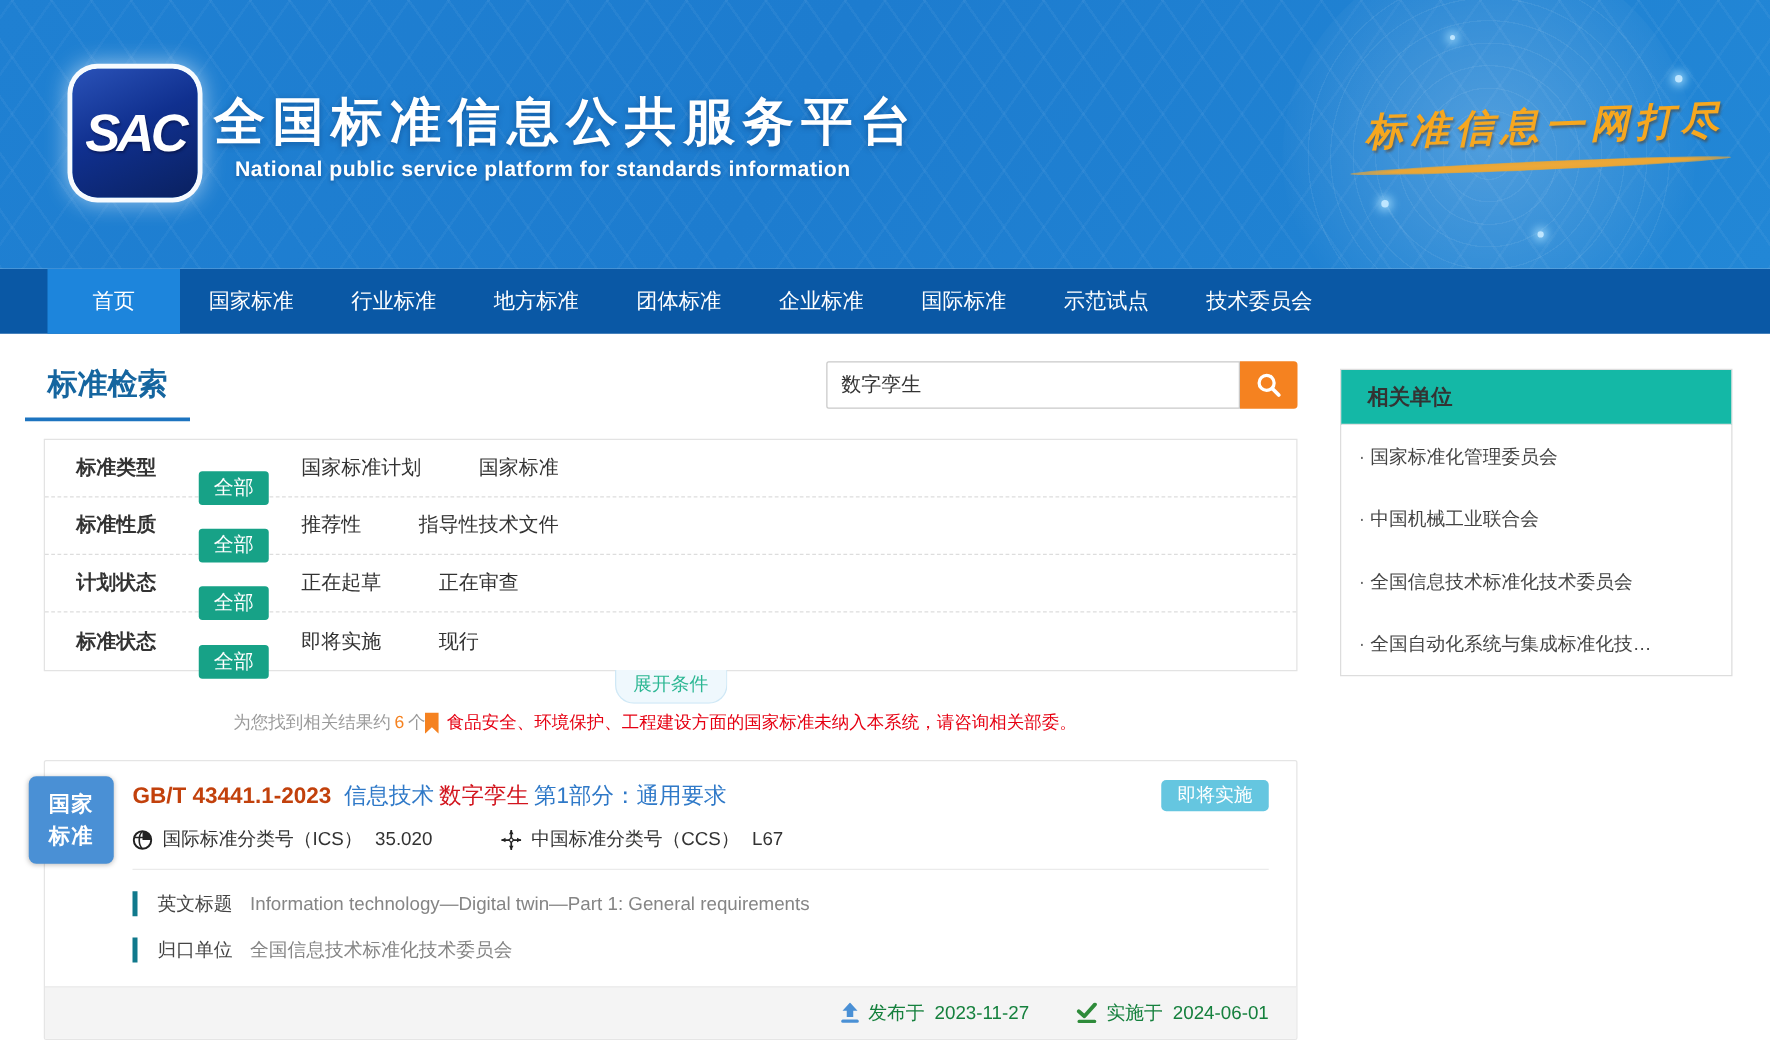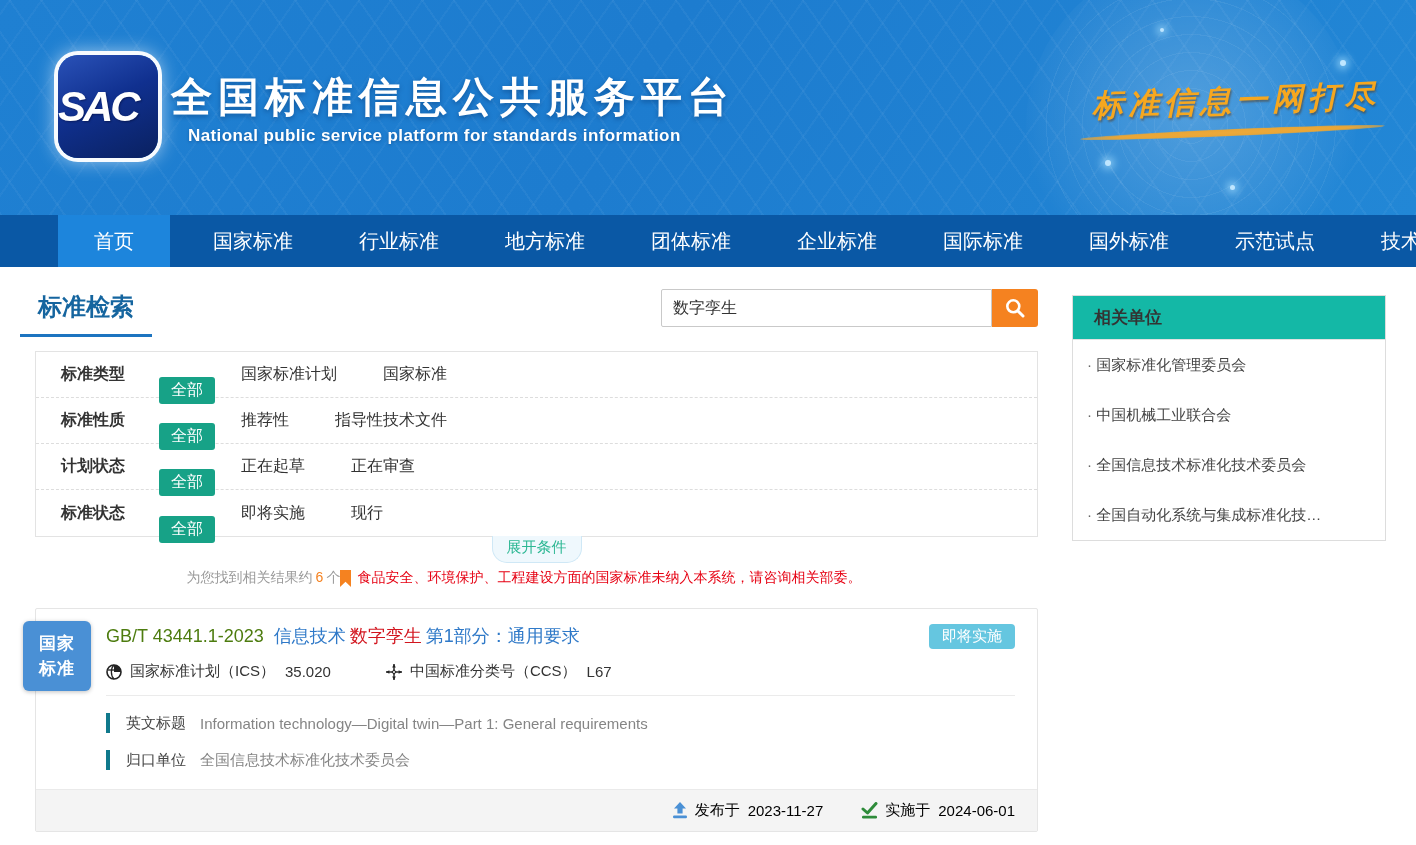--- a/index.html
+++ b/index.html
@@ -11,31 +11,31 @@
     background:repeating-linear-gradient(55deg, rgba(255,255,255,.045) 0 2px, transparent 2px 26px),
                repeating-linear-gradient(-55deg, rgba(255,255,255,.035) 0 2px, transparent 2px 26px); }
   .globe-deco { position:absolute; right:60px; top:-40px; width:330px; height:330px; border-radius:50%;
     background:radial-gradient(circle at 50% 45%, rgba(255,255,255,.22) 0%, rgba(255,255,255,.10) 40%, rgba(255,255,255,.03) 62%, transparent 70%); }
   .globe-deco::after { content:""; position:absolute; inset:18px; border-radius:50%;
     background:repeating-radial-gradient(circle, rgba(255,255,255,.12) 0 1px, transparent 1px 18px); opacity:.5; }
   .dot { position:absolute; border-radius:50%; background:#bfe6ff; box-shadow:0 0 8px 3px rgba(170,225,255,.8); }
   .logo-box { position:absolute; left:58px; top:55px; width:100px; height:103px;
     background:linear-gradient(155deg,#2a52b8 0%,#10308f 45%,#0a2160 100%);
     border-radius:20px; box-shadow:0 0 0 4px rgba(255,255,255,.95), 0 0 18px 4px rgba(255,255,255,.55);
-    display:flex; align-items:center; justify-content:flex-start; }
+    display:flex; align-items:center; justify-content:center; }
   .logo-box span { color:#fff; font-size:42px; font-weight:bold; font-style:italic; letter-spacing:-3px; text-shadow:1px 1px 2px rgba(0,0,30,.4); }
   .title-cn { position:absolute; left:171px; top:70px; color:#fff; font-size:41px; font-weight:bold; letter-spacing:6px; text-shadow:0 2px 5px rgba(0,45,100,.45); }
   .title-en { position:absolute; left:188px; top:126px; color:#fff; font-size:17px; font-weight:bold; letter-spacing:.4px; text-shadow:0 1px 3px rgba(0,45,100,.4); }
   .slogan { position:absolute; left:1092px; top:80px; color:#f6a71f; font-size:31px; font-weight:bold; font-style:italic; letter-spacing:5px; transform:rotate(-2deg); text-shadow:1px 2px 2px rgba(90,45,0,.45); }
   .slogan-line { position:absolute; left:1080px; top:129px; width:305px; height:7px; transform:rotate(-2.5deg);
     background:radial-gradient(ellipse at center, #eda93a 0%, #e9a636 55%, rgba(233,166,54,0) 95%); border-radius:50%; }
 
   
   .nav { height:52px; background:#0a58a5; display:flex; padding-left:38px; }
-  .nav-item { display:block; color:#fff; font-size:20px; line-height:52px; padding:0 23px; text-decoration:none; white-space:nowrap;margin-left:20px; }
+  .nav-item { display:block; color:#fff; font-size:17px; line-height:52px; padding:0 23px; text-decoration:none; white-space:nowrap; }
   .nav-item.active { background:#1d85dc; padding:0 36px; }
 
   
   .content { display:flex; padding:18px 30px 0 35px; }
   .main-col { width:1003px; }
   .side-col { width:314px; margin-left:34px; }
 
   
   .search-row { display:flex; justify-content:space-between; align-items:flex-start; height:62px; }
   .section-title { font-size:24px; font-weight:bold; color:#15659f; padding:6px 18px 11px 2px; margin-left:-15px; padding-left:18px; border-bottom:3px solid #1d74c0; }
@@ -62,36 +62,36 @@
   .bookmark { margin-right:6px; display:inline-flex; }
 
   
   .card { position:relative; border:1px solid #e5e5e5; border-radius:2px; margin-top:21px; }
   .type-badge { position:absolute; left:-13px; top:12px; width:68px; height:70px; background:#4a90d5; border-radius:6px;
     color:#fff; font-size:17px; font-weight:bold; display:flex; flex-direction:column; align-items:center; justify-content:center;
     line-height:25px; box-shadow:0 1px 4px rgba(0,0,0,.25); letter-spacing:1px; }
   .card-main { padding:15px 22px 0 70px; }
   .card-title-row { display:flex; justify-content:space-between; align-items:flex-start; }
   .card-title { font-size:18px; }
-  .card-title .code { color:#4d7c0f; font-weight:normal; margin-right:10px; cursor:pointer;margin-top:42px; }
+  .card-title .code { color:#c2410c; font-weight:bold; margin-right:10px; cursor:pointer;margin-top:42px; }
   .card-title .t1 { color:#2f79c8; }
   .card-title .hl { color:#d2151e; margin:0 4px; }
   .card-title .t2 { color:#2f79c8; }
   .status-badge { background:#65c6e0; color:#fff; font-size:15px; padding:3px 13px; border-radius:4px; white-space:nowrap; }
   .meta-row { display:flex; align-items:center; margin-top:13px; font-size:15px; color:#333; }
   .meta-item { display:flex; align-items:center; margin-right:55px; }
   .meta-item svg { margin-right:8px; }
   .meta-label { margin-right:10px; }
   .card-divider { border-bottom:1px solid #ebebeb; margin-top:14px; }
   .detail-row { display:flex; align-items:center; margin-top:17px; }
   .tealbar { width:4px; height:20px; background:#10798c; margin-right:16px; }
   .detail-label { font-size:15px; color:#444; margin-right:14px; white-space:nowrap;text-align:right; }
   .detail-value { font-size:15px; color:#858585; }
   .card-footer { margin-top:19px; background:#f4f4f4; border-top:1px solid #eaeaea; padding:11px 22px; display:flex; justify-content:flex-end; align-items:center; gap:38px; }
-  .date-item { display:flex; align-items:center; font-size:15px; color:#000000; }
+  .date-item { display:flex; align-items:center; font-size:15px; color:#15803d; }
   .date-item svg { margin-right:7px; }
   .date-text { margin-right:8px; }
 
   
   .sidebar { border:1px solid #ddd; margin-top:10px; }
   .sidebar-header { background:#14b8a6; border-bottom:1px solid #e2e2e2; padding:10px 21px; font-size:17px; font-weight:bold; color:#333; }
   .sidebar-item { padding:16px 18px 15px 14px; font-size:15px; color:#444; white-space:nowrap; overflow:hidden; cursor:pointer; }
   .sidebar-item::before { content:"· "; color:#666; }
 </style>
 </head>
@@ -113,21 +113,20 @@
 </div>
 
 <div class="nav">
   <a class="nav-item active">首页</a>
   <a class="nav-item">国家标准</a>
   <a class="nav-item">行业标准</a>
   <a class="nav-item">地方标准</a>
   <a class="nav-item">团体标准</a>
   <a class="nav-item">企业标准</a>
   <a class="nav-item">国际标准</a>
-  <a class="nav-item">国外标准</a>
   <a class="nav-item">示范试点</a>
   <a class="nav-item">技术委员会</a>
 </div>
 
 <div class="content">
   <div class="main-col">
 
     <div class="search-row">
       <div class="section-title">标准检索</div>
       <div class="search-box">
@@ -202,21 +201,21 @@
         <div class="meta-row">
           <div class="meta-item">
             <span style="display:inline-flex;">
               <svg width="16" height="16" viewBox="0 0 16 16">
                   <circle cx="8" cy="8" r="7" fill="none" stroke="#222" stroke-width="1.6"></circle>
                   <path d="M8 1 C4.5 4, 4.5 12, 8 15" fill="none" stroke="#222" stroke-width="1.3"></path>
                   <path d="M1.5 6 L14.5 6" stroke="#222" stroke-width="1.3"></path>
                   <path d="M8 1 A 7 7 0 0 1 15 8 L 8 8 Z" fill="#222"></path>
                 </svg>
             </span>
-            <span class="meta-label">国家标准计划（ICS）</span>
+            <span class="meta-label">国际标准分类号（ICS）</span>
             <span>35.020</span>
           </div>
           <div class="meta-item">
             <span style="display:inline-flex;">
               <svg width="16" height="16" viewBox="0 0 16 16">
                   <line x1="8" y1="0" x2="8" y2="16" stroke="#222" stroke-width="1.4"></line>
                   <line x1="0" y1="8" x2="16" y2="8" stroke="#222" stroke-width="1.4"></line>
                   <polygon points="8,0 6.2,3.4 9.8,3.4" fill="#222"></polygon>
                   <polygon points="8,16 6.2,12.6 9.8,12.6" fill="#222"></polygon>
                   <polygon points="0,8 3.4,6.2 3.4,9.8" fill="#222"></polygon>

